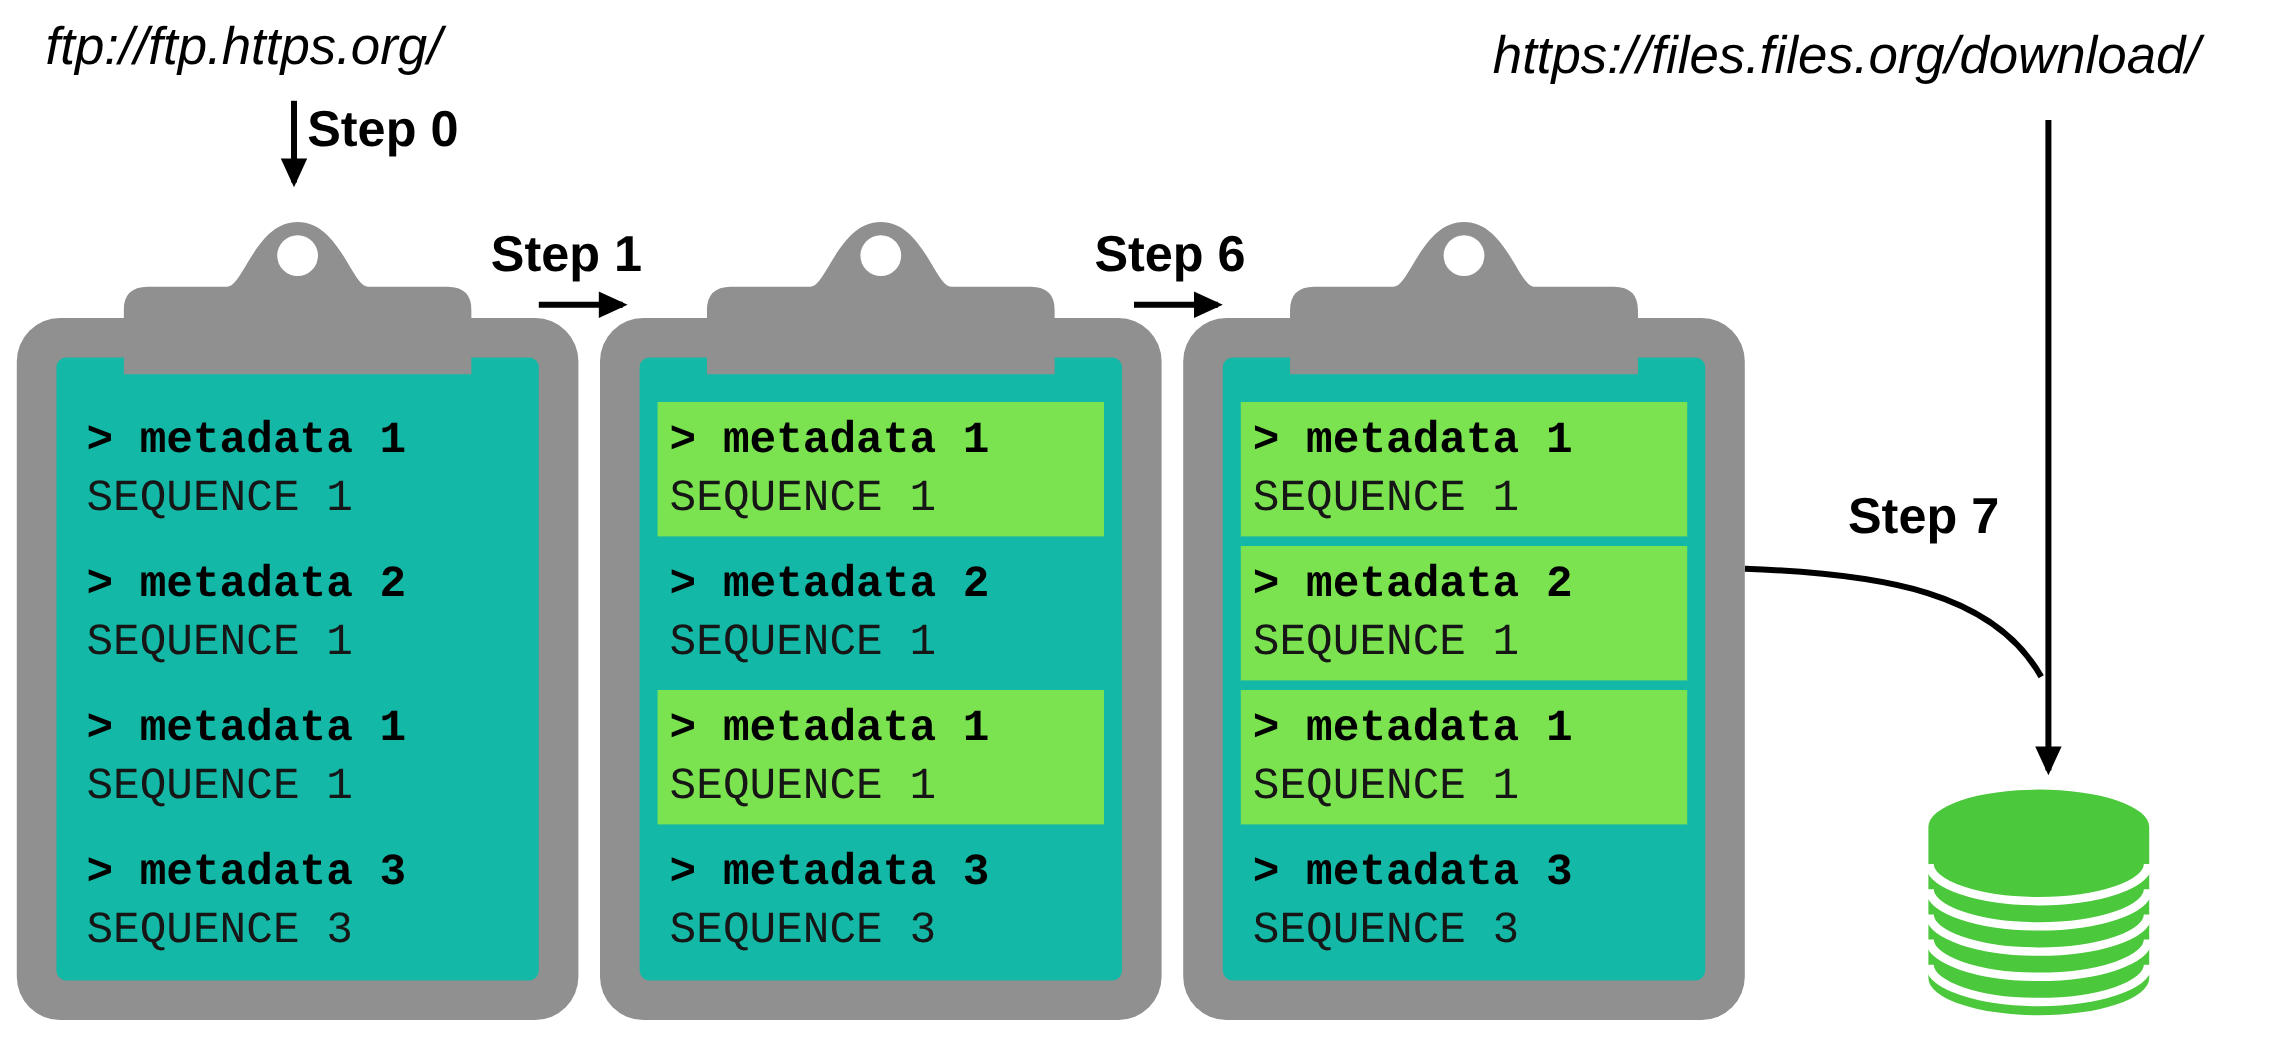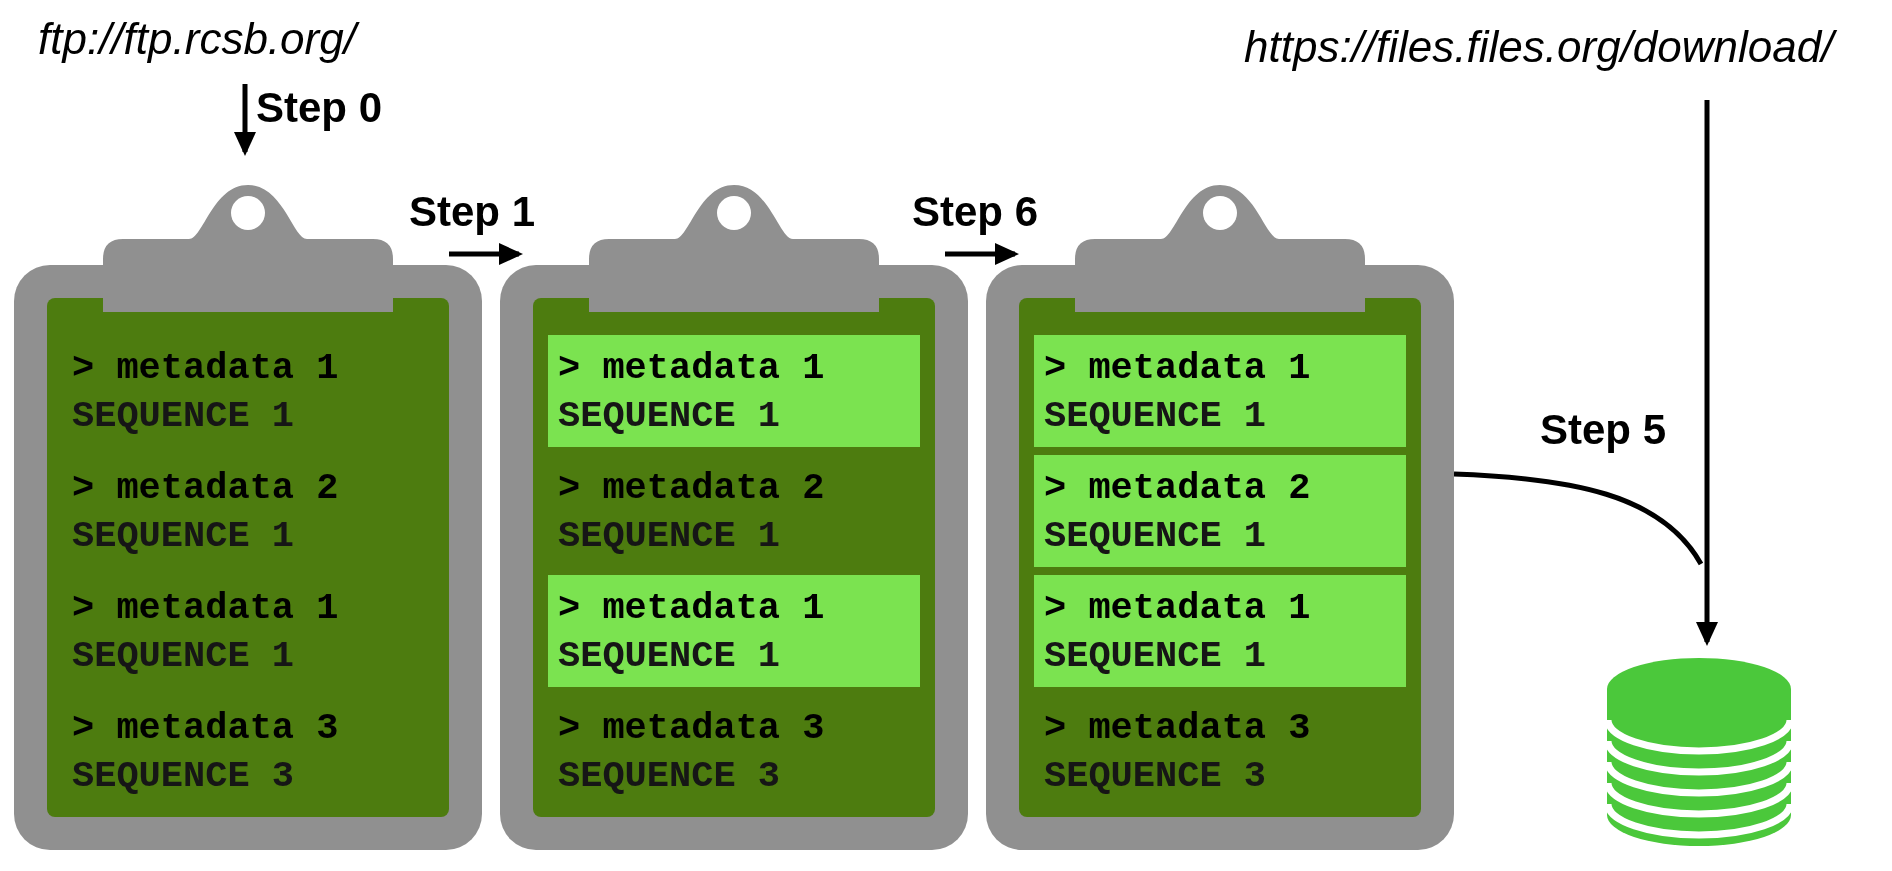--- a/index.html
+++ b/index.html
@@ -52,21 +52,21 @@
   }
   .clip-frame {
     position: absolute;
     inset: 0;
     background: var(--gray, #909090);
     border-radius: 36px;
   }
   .clip-paper {
     position: absolute;
     inset: 33px;
-    background: #4d7c0f;
+    background: #14b8a6;
     border-radius: 8px;
   }
   .clip-top {
     position: absolute;
     top: -92px;
     left: 89px;
     width: 290px;
     height: 139px;
   }
   .entry {
@@ -76,41 +76,41 @@
     height: 112px;
     box-sizing: border-box;
     padding: 9px 0 0 10px;
     font-family: "Liberation Mono", monospace;
     font-size: 37px;
     line-height: 48px;
     white-space: pre;
   }
   .entry.hl { background: var(--green, #7BE350); }
   .entry .hdr { display: block; font-weight: bold; color: #000; }
-  .entry .seq { display: block; font-weight: bold; color: #161616; }
+  .entry .seq { display: block; font-weight: normal; color: #161616; }
 
   .db {
     position: absolute;
     left: 1605px;
     top: 656px;
   }
 </style>
 </head>
 <body>
 
 <div class="canvas">
 
-  <div class="url url-left">ftp://ftp.rcsb.org/</div>
+  <div class="url url-left">ftp://ftp.https.org/</div>
 
   <div class="url url-right">https://files.files.org/download/</div>
 
   <div class="step step-0">Step 0</div>
   <div class="step step-1">Step 1</div>
   <div class="step step-2">Step 6</div>
-  <div class="step step-3">Step 5</div>
+  <div class="step step-3">Step 7</div>
 
   <svg class="arrows" viewBox="0 0 1892 871">
     <defs>
       <marker id="ah" markerUnits="userSpaceOnUse" markerWidth="30" markerHeight="30" refX="22" refY="13" orient="auto">
         <path d="M2,2 L26,13 L2,24 Z" fill="#000"></path>
       </marker>
     </defs>
     <path d="M245,84 L245,152" stroke="#000" stroke-width="5" fill="none" marker-end="url(#ah)"></path>
     <path d="M449,254 L519,254" stroke="#000" stroke-width="5" fill="none" marker-end="url(#ah)"></path>
     <path d="M945,254 L1015,254" stroke="#000" stroke-width="5" fill="none" marker-end="url(#ah)"></path>

